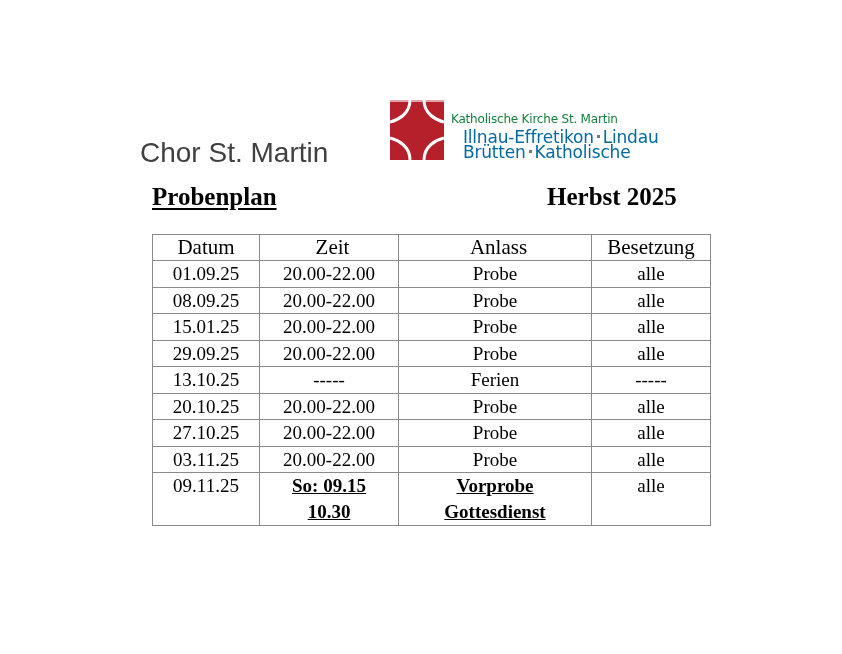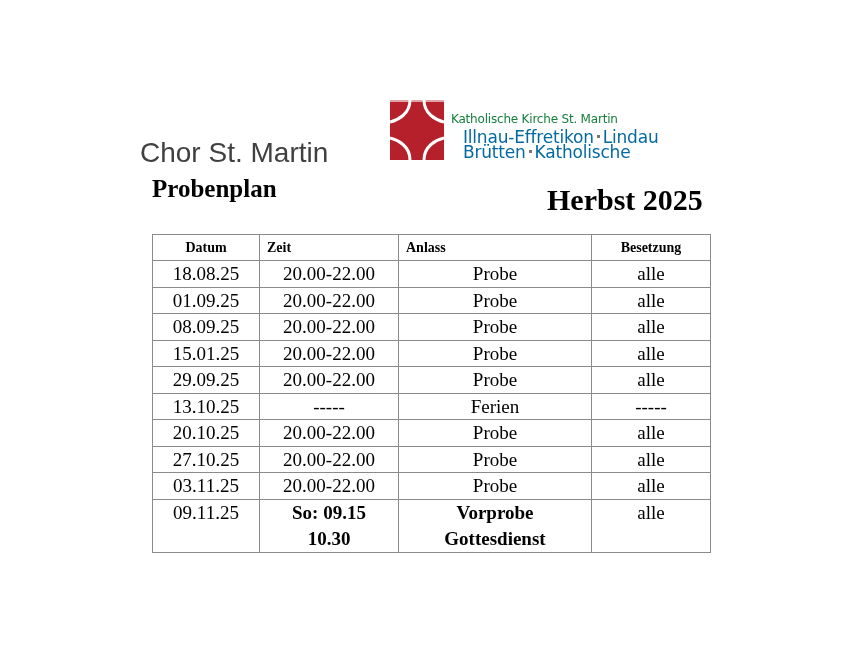--- a/index.html
+++ b/index.html
@@ -62,31 +62,32 @@
       display: inline-block;
       width: 3px;
       height: 3px;
       background: #777;
       margin: 0 3px 3px 3px;
       vertical-align: middle;
     }
     .title-left {
       position: absolute;
       left: 152px;
-      top: 175px;
+      top: 183px;
       font-size: 25px;
       font-weight: bold;
+      text-decoration: underline;
       text-decoration-thickness: 1.5px;
       text-underline-offset: 3px;
     }
     .title-right {
       position: absolute;
       left: 547px;
       top: 183px;
-      font-size: 30px;
+      font-size: 25px;
       font-weight: bold;
     }
     table.plan {
       position: absolute;
       left: 152px;
       top: 234px;
       border-collapse: collapse;
       table-layout: fixed;
       font-size: 19px;
     }
@@ -94,34 +95,34 @@
       border: 1px solid #8a8a8a;
       padding: 0;
       height: 25.5px;
       line-height: 25px;
       text-align: center;
       vertical-align: top;
       overflow: hidden;
       white-space: nowrap;
     }
     table.plan th {
-      font-weight: bold;
-      font-size: 14px;
+      font-weight: normal;
+      font-size: 21px;
       height: 25px;
     }
     table.plan th.left {
-      text-align: left;
+      text-align: center;
       padding-left: 7px;
     }
     col.c-date { width: 107px; }
     col.c-time { width: 139px; }
     col.c-event { width: 193px; }
     col.c-cast { width: 119px; }
     td.bold { font-weight: bold; }
-    .cell-line { display: block; line-height: 26px; }
+    .cell-line { display: block; line-height: 26px; text-decoration: underline; }
   </style>
 </head>
 <body>
 
 <div class="choir-name">Chor St. Martin</div>
 
 <div class="logo">
   <svg class="logo-mark" viewBox="0 0 54 60" xmlns="http://www.w3.org/2000/svg">
     <rect x="0" y="0" width="54" height="60" fill="#b5202a"></rect>
 
@@ -155,26 +156,20 @@
   <thead>
     <tr>
       <th>Datum</th>
       <th class="left">Zeit</th>
       <th class="left">Anlass</th>
       <th>Besetzung</th>
     </tr>
   </thead>
   <tbody>
     <tr>
-      <td>18.08.25</td>
-      <td>20.00-22.00</td>
-      <td>Probe</td>
-      <td>alle</td>
-    </tr>
-    <tr>
       <td>01.09.25</td>
       <td>20.00-22.00</td>
       <td>Probe</td>
       <td>alle</td>
     </tr>
     <tr>
       <td>08.09.25</td>
       <td>20.00-22.00</td>
       <td>Probe</td>
       <td>alle</td>

